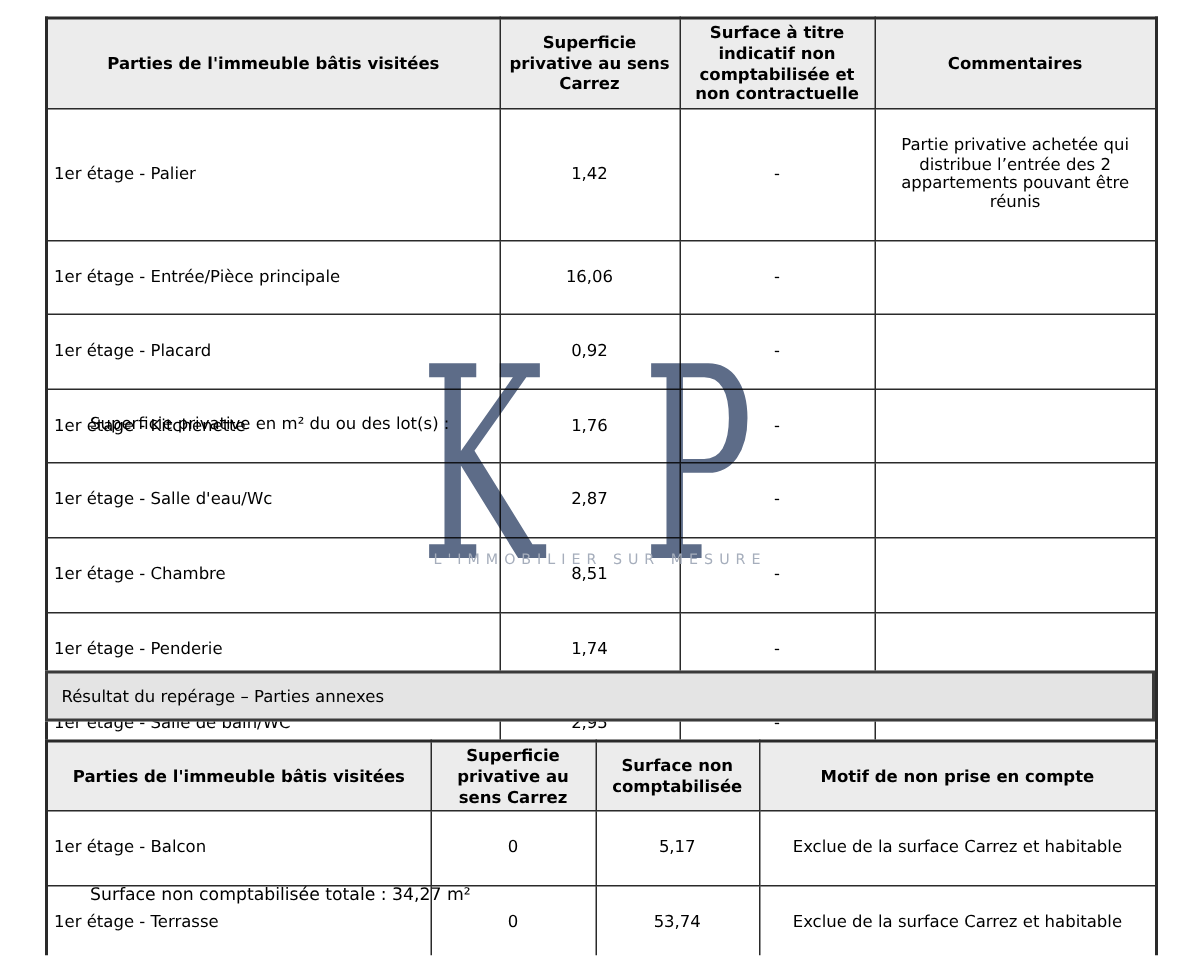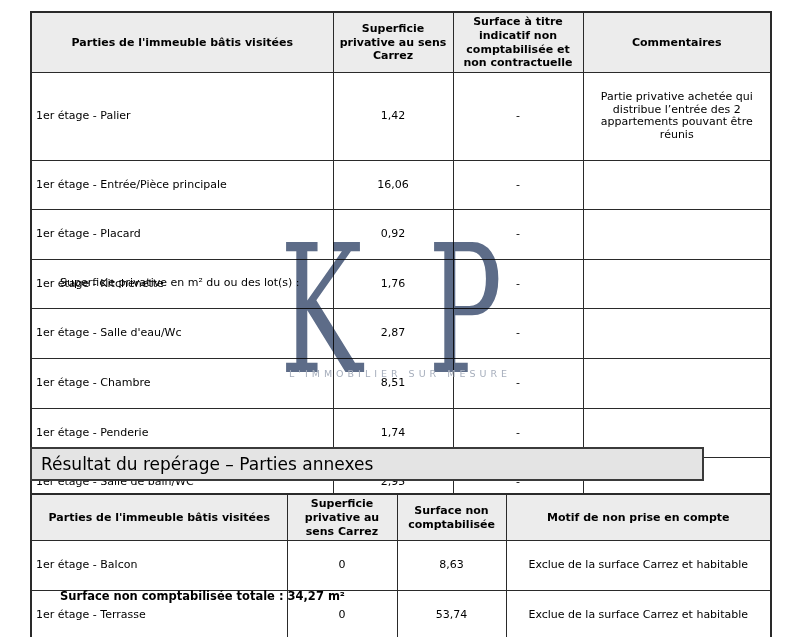--- a/index.html
+++ b/index.html
@@ -25,32 +25,32 @@
   #table1 tr.hdr { height:55px; }
   #table1 tr.row-tall { height:58px; }
   #table1 tr.row-slim { height:15px; }
 
   #table2 { left:30px; top:493px; width:740px; }
   #table2 tr.hdr { height:43px; }
   #table2 tr.row { height:20px;border-radius:10px; }
 
   
   .banner {
-    position:absolute; left:30px; top:447px; width:674px; height:34px;
+    position:absolute; left:30px; top:447px; width:740px; height:34px;
     background:#e4e4e4; border:2px solid #3a3a3a; box-sizing:border-box;
-    display:flex; align-items:center; padding-left:9px; font-size:17px;
+    display:flex; align-items:center; padding-left:9px; font-size:11px;
   }
 
   
   .lots-line { position:absolute; left:60px; top:276px; font-size:11px; }
   .carrez-line {
     position:absolute; left:60px; top:293px; display:flex; align-items:center;
     font-size:11px; font-weight:bold; z-index:15;
   }
-  .footer-line { position:absolute; left:60px; top:589px; font-size:11.5px; font-weight:bold;text-align:right; }
+  .footer-line { position:absolute; left:60px; top:589px; font-size:11.5px; font-weight:normal;text-align:right; }
 
   
   .wm-letter {
     position:absolute; top:222px; z-index:20;
     font-family:"DejaVu Serif", serif; font-size:178px; line-height:1;
     color:#5d6c88; transform:scaleX(0.62); transform-origin:left top;
     mix-blend-mode:multiply; pointer-events:none;
   }
   #wm-k { left:280px; }
   #wm-p { left:428px; }
@@ -163,21 +163,21 @@
     <tbody>
       <tr class="hdr">
         <th>Parties de l'immeuble bâtis visitées</th>
         <th>Superficie privative au sens Carrez</th>
         <th>Surface non comptabilisée</th>
         <th>Motif de non prise en compte</th>
       </tr>
       <tr class="row">
         <td class="cell-label">1er étage - Balcon</td>
         <td class="cell-num">0</td>
-        <td class="cell-num">8,63</td>
+        <td class="cell-num">5,17</td>
         <td class="cell-comment">Exclue de la surface Carrez et habitable</td>
       </tr>
       <tr class="row">
         <td class="cell-label">1er étage - Terrasse</td>
         <td class="cell-num">0</td>
         <td class="cell-num">53,74</td>
         <td class="cell-comment">Exclue de la surface Carrez et habitable</td>
       </tr>
     </tbody>
   </table>

